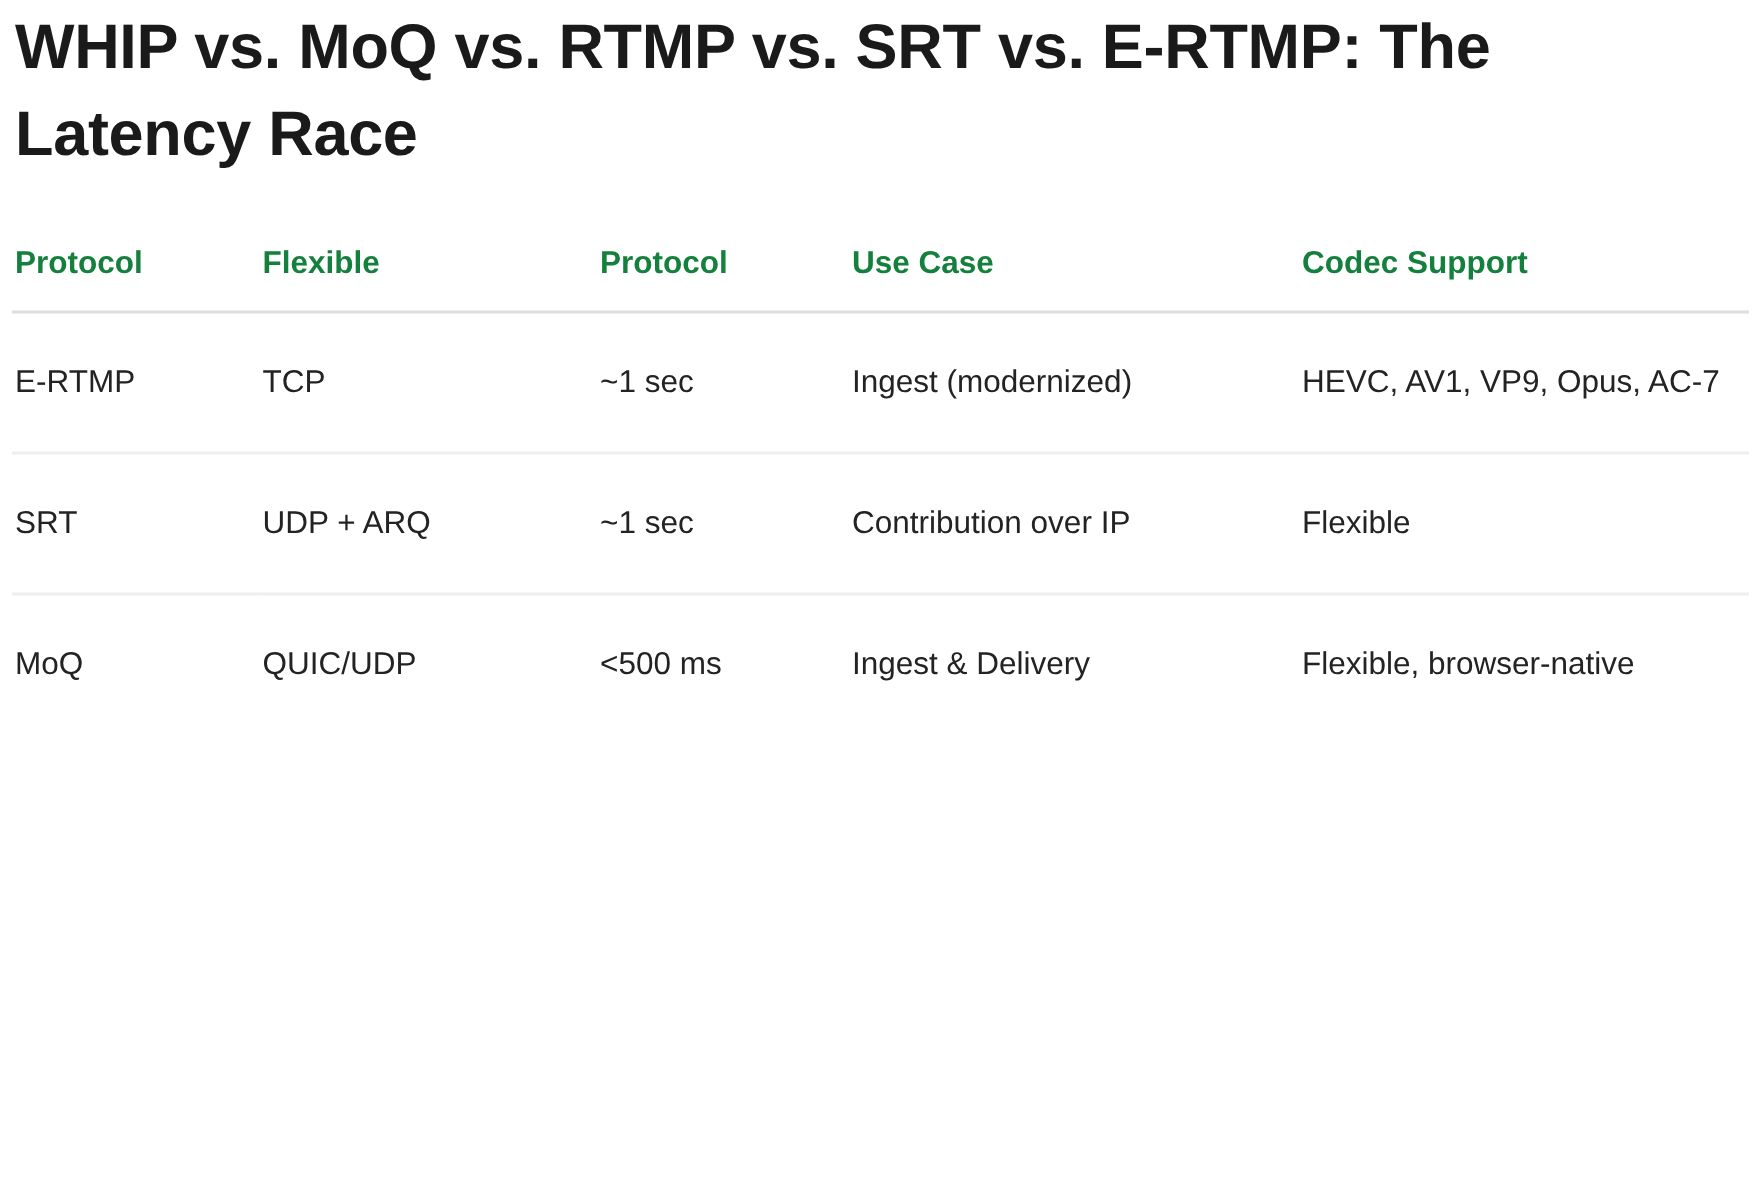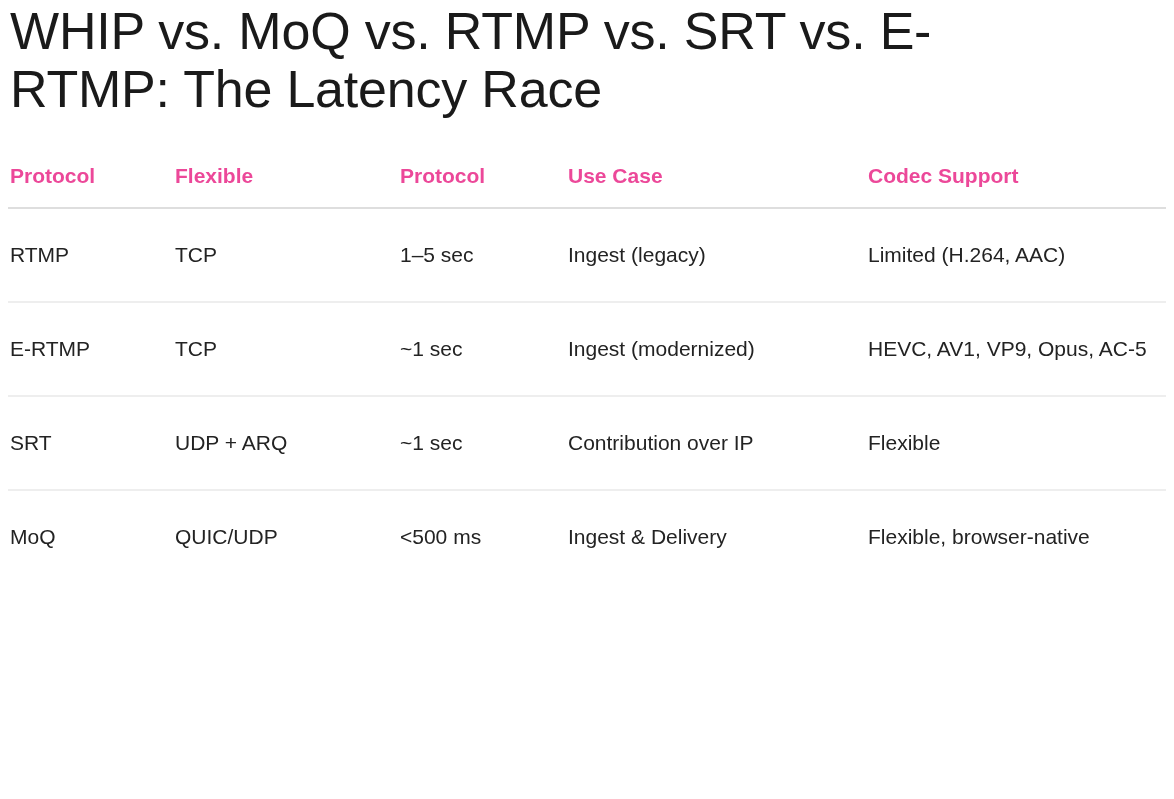--- a/index.html
+++ b/index.html
@@ -20,23 +20,23 @@
   .page {
     width: 1174px;
     height: 799px;
     box-sizing: border-box;
     padding: 0 8px;
     position: relative;
   }
 
   
   .page-title {
-    font-size: 52px;
+    font-size: 42px;
     line-height: 58px;
-    font-weight: 400;
+    font-weight: 700;
     letter-spacing: -0.2px;
     color: #1a1a1a;
     margin: 0;
     padding: 2px 0 0 2px;
     max-width: 1080px;
   }
 
   
   .comparison-table {
     width: 1158px;
@@ -48,21 +48,21 @@
   .comparison-table col.c-protocol { width: 165px; }
   .comparison-table col.c-transport { width: 225px; }
   .comparison-table col.c-latency   { width: 168px; }
   .comparison-table col.c-usecase   { width: 300px; }
   .comparison-table col.c-codec     { width: 300px; }
 
   .comparison-table th {
     text-align: left;
     font-size: 21px;
     font-weight: 700;
-    color: #ec4899;
+    color: #15803d;
     padding: 0 14px 17px 2px;
     border-bottom: 2px solid #dedede;
     vertical-align: bottom;
     line-height: 28px;
   }
 
   .comparison-table td {
     text-align: left;
     font-size: 21px;
     font-weight: 400;
@@ -101,50 +101,33 @@
         <th>Protocol</th>
         <th>Flexible</th>
         <th>Protocol</th>
         <th>Use Case</th>
         <th>Codec Support</th>
       </tr>
     </thead>
     <tbody>
       <tr>
         <td>
-            <span class="cell-text">RTMP</span>
-          </td>
-        <td>
-            <span class="cell-text">TCP</span>
-          </td>
-        <td>
-            <span class="cell-text">1–5 sec</span>
-          </td>
-        <td>
-            <span class="cell-text">Ingest (legacy)</span>
-          </td>
-        <td>
-            <span class="cell-text">Limited (H.264, AAC)</span>
-          </td>
-      </tr>
-      <tr>
-        <td>
             <span class="cell-text">E-RTMP</span>
           </td>
         <td>
             <span class="cell-text">TCP</span>
           </td>
         <td>
             <span class="cell-text">~1 sec</span>
           </td>
         <td>
             <span class="cell-text">Ingest (modernized)</span>
           </td>
         <td>
-            <span class="cell-text">HEVC, AV1, VP9, Opus, AC-5</span>
+            <span class="cell-text">HEVC, AV1, VP9, Opus, AC-7</span>
           </td>
       </tr>
       <tr>
         <td>
             <span class="cell-text">SRT</span>
           </td>
         <td>
             <span class="cell-text">UDP + ARQ</span>
           </td>
         <td>

